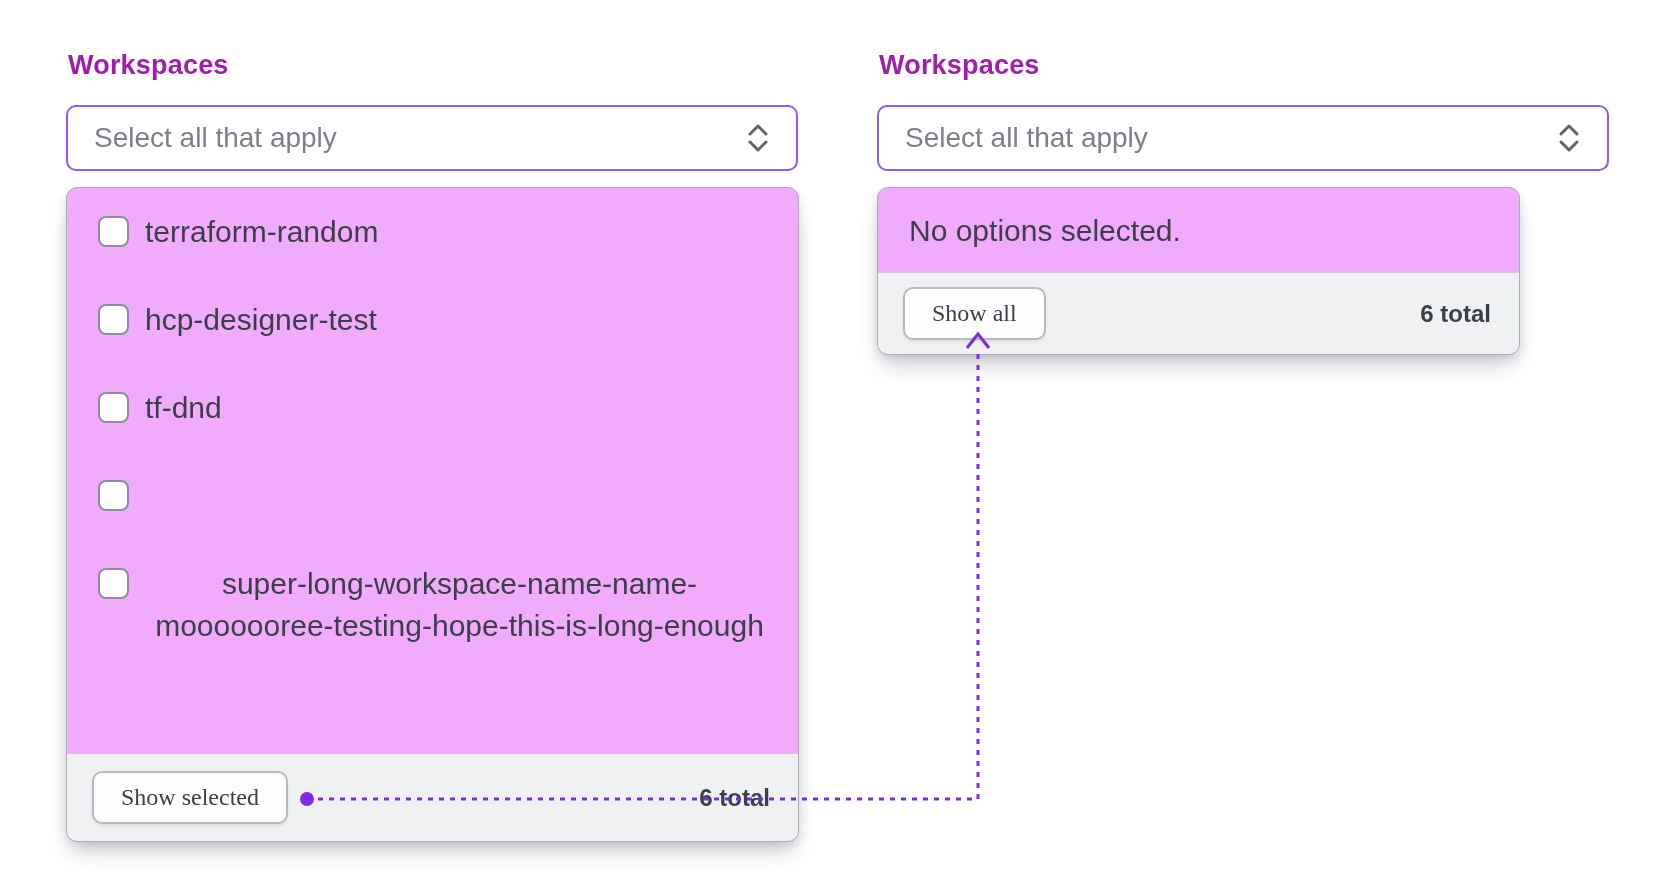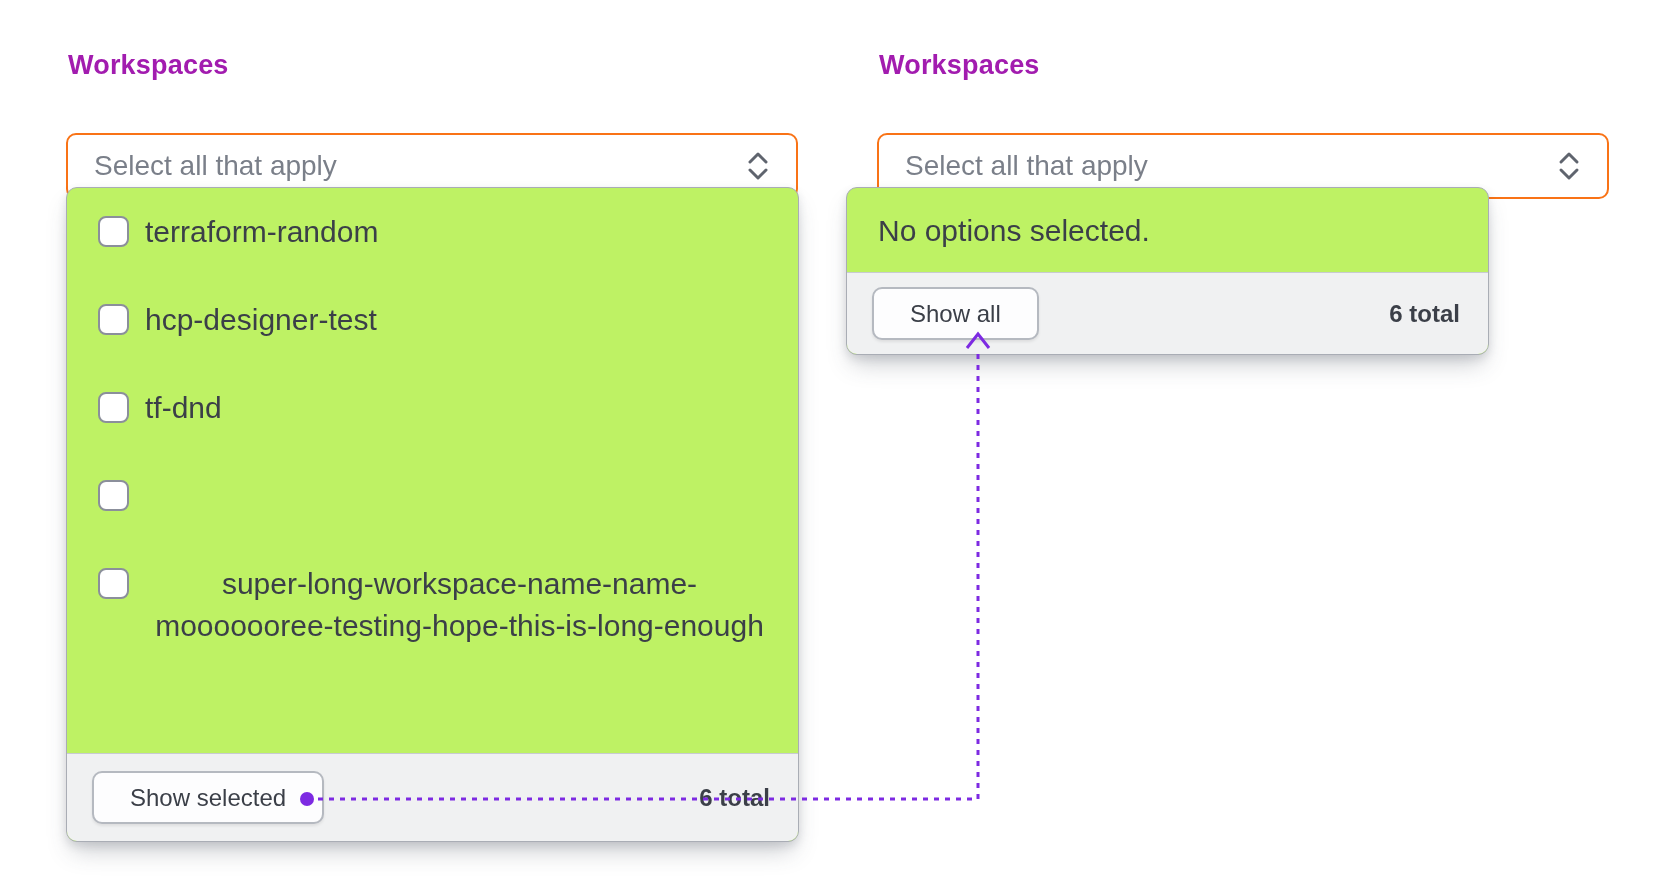--- a/index.html
+++ b/index.html
@@ -21,43 +21,42 @@
   }
   #label-left  { left:68px;  top:50px; }
   #label-right { left:879px; top:50px; }
 
   .select-box {
     position:absolute;
     top:105px;
     width:732px;
     height:66px;
     background:#fff;
-    border:2px solid #f97316;
+    border:2px solid #8b5cf6;
     border-radius:10px;
     display:flex;
     align-items:center;
     justify-content:space-between;
     padding:0 26px 0 26px;
     cursor:pointer;
-    margin-top:28px;
   }
   #select-left  { left:66px; }
   #select-right { left:877px; }
   .placeholder { font-size:28px; color:#7a7f89; }
   .caret-icon { flex:none; display:flex; align-items:center; }
 
   .panel {
     position:absolute;
-    background:#bef264;
+    background:#f0abfc;
     border:1.5px solid #a9adb5;
     border-radius:11px;
     box-shadow:0 14px 24px -6px rgba(62,68,84,.28), 0 4px 9px rgba(62,68,84,.14);
   }
   #panel-left  { left:66px;  top:187px; width:733px; height:655px; }
-  #panel-right { left:846px; top:187px; width:643px; height:168px; }
+  #panel-right { left:877px; top:187px; width:643px; height:168px; }
 
   ul.option-list { list-style:none; }
   ul.option-list li {
     display:flex;
     align-items:flex-start;
     height:88px;
     padding:23px 24px 0 31px;
     cursor:pointer;
   }
   ul.option-list li.tall { height:128px;text-align:center; }
@@ -86,22 +85,22 @@
     border-radius:0 0 10px 10px;
     display:flex;
     align-items:center;
     justify-content:space-between;
     padding:0 28px 0 25px;
   }
   #footer-left  { height:88px; }
   #footer-right { height:82px; }
   .footer-btn {
     height:53px;
-    padding:0 36px;
-    font-family:Liberation Sans, sans-serif;
+    padding:0 27px;
+    font-family:Liberation Serif, serif;
     font-size:24px;
     color:#3b3f48;
     background:#fdfdfe;
     border:2px solid #b5b9c0;
     border-radius:10px;
     box-shadow:0 2px 3px rgba(0,0,0,.08);
     cursor:pointer;
   }
   .total-count { font-size:24px; color:#3b3f48;font-weight:bold; }
 

